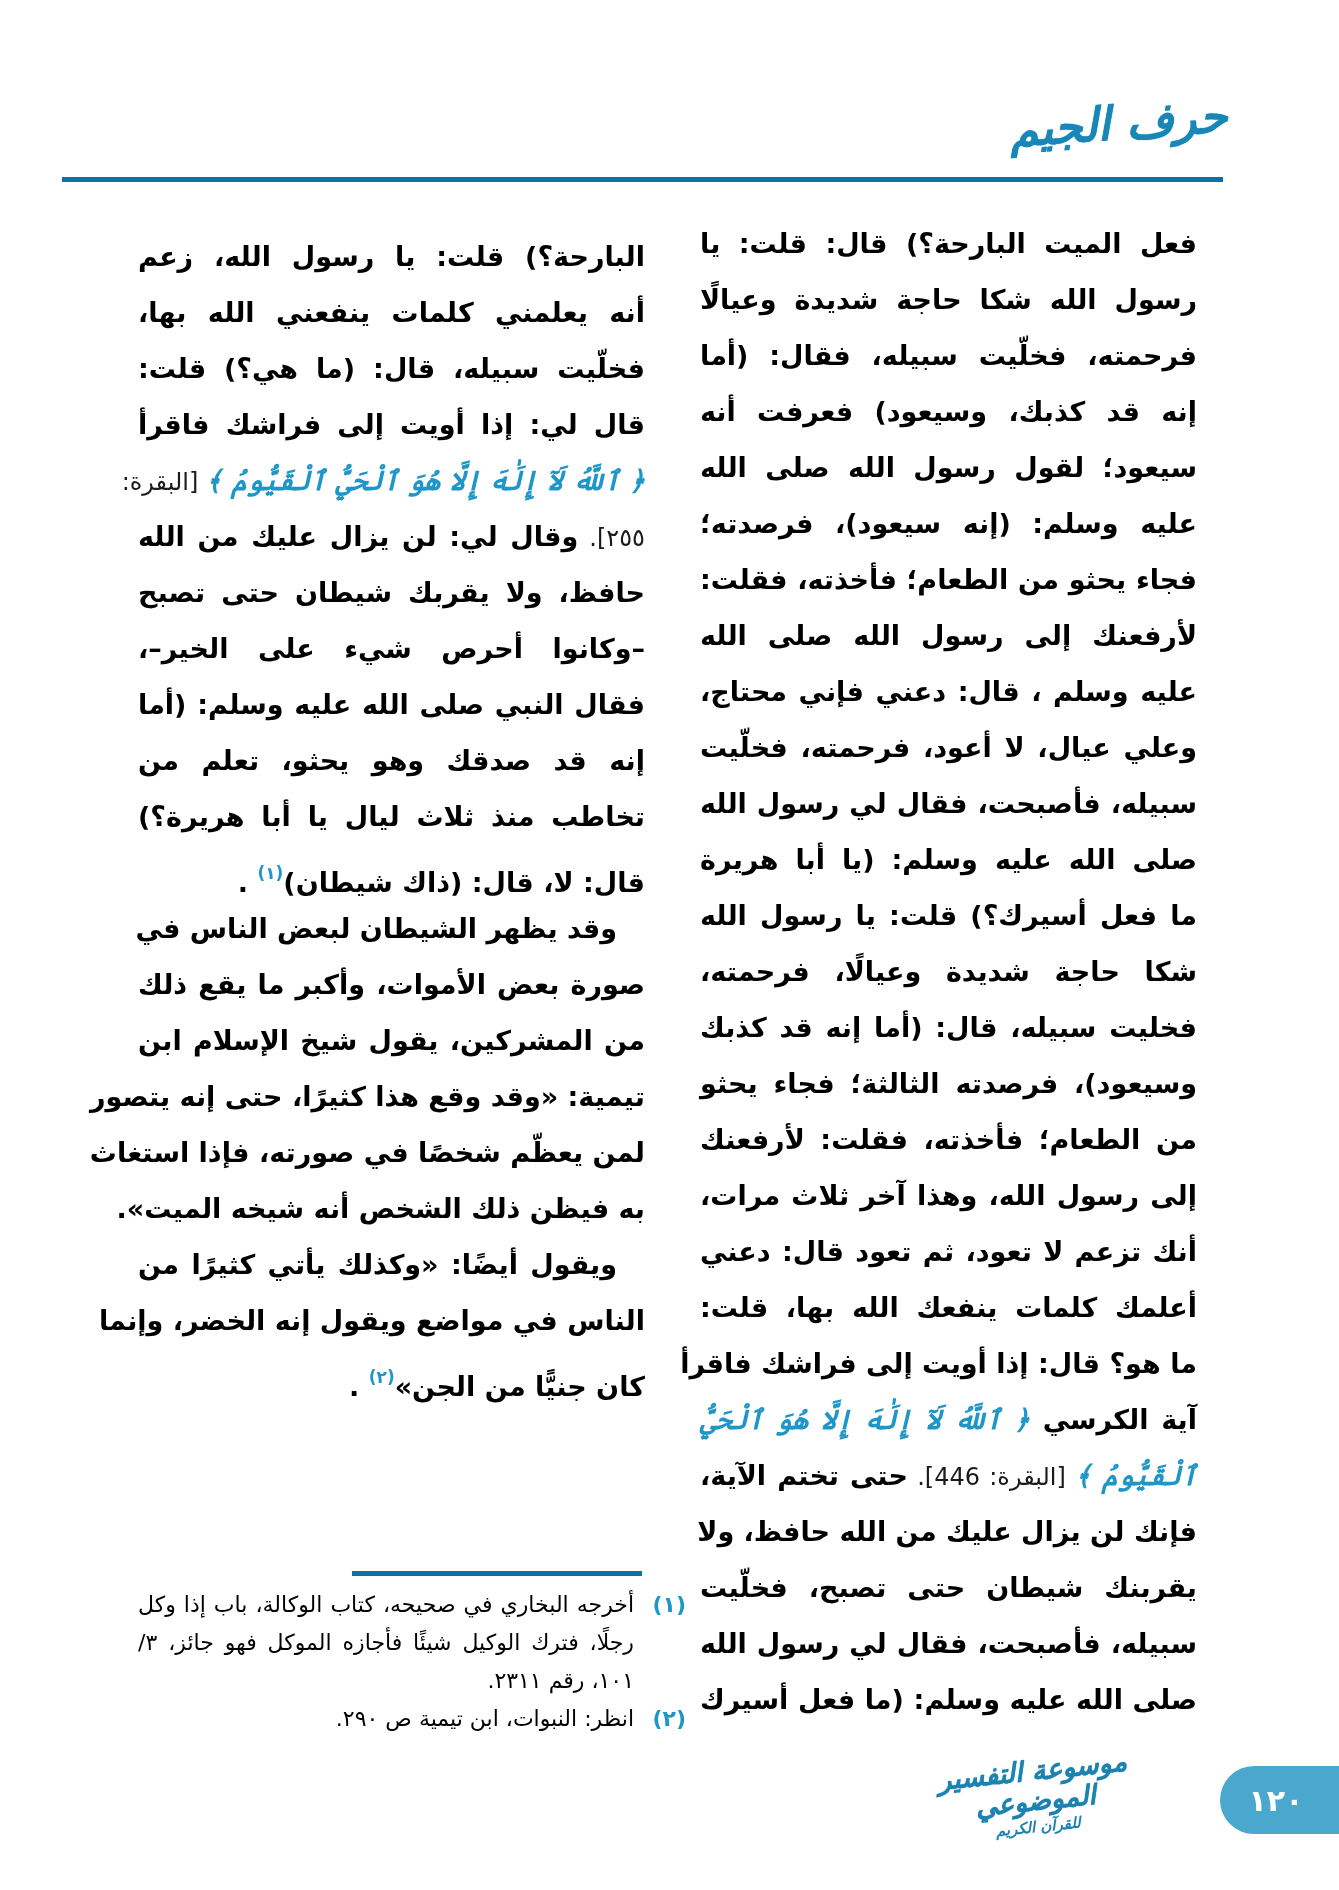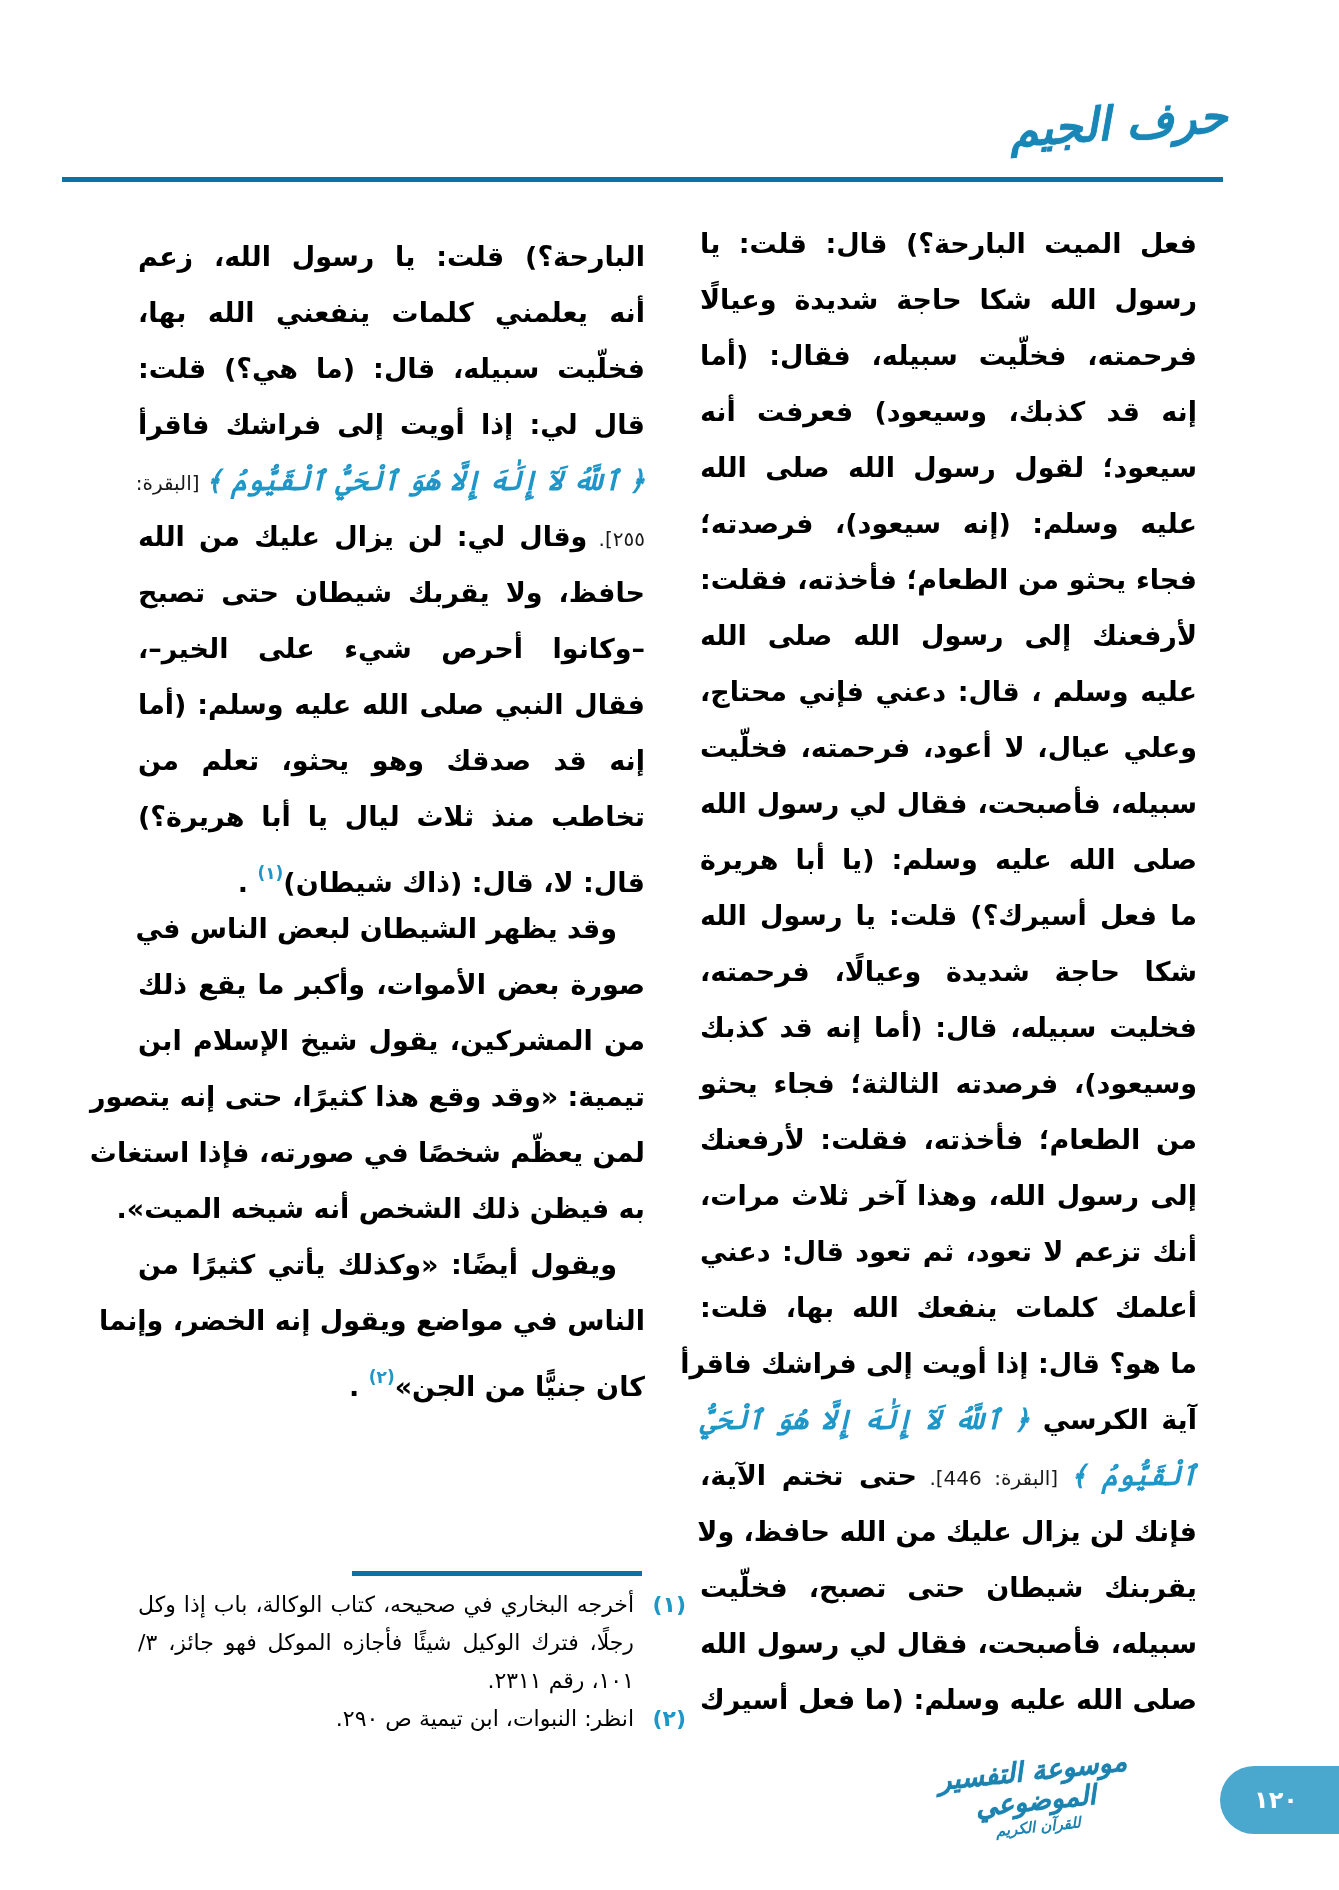--- a/index.html
+++ b/index.html
@@ -20,42 +20,42 @@
   .col-right{left:700px;top:216px;width:497px;}
   .col-left{left:138px;top:229px;width:507px;}
   .line{
     height:56px;line-height:56px;font-size:27px;font-weight:bold;color:#000;
     text-align:justify;text-align-last:justify;overflow:visible;white-space:nowrap;
   }
   .line.last-r{text-align-last:right;white-space:normal;}
   .line.ind{padding-right:28px;}
   .seg-b{color:#000;}
   .seg-v{color:#1e96c8;font-style:italic;}
-  .seg-r{font-weight:normal;font-size:20px;color:#1a1a1a;}
+  .seg-r{font-weight:normal;font-size:24px;color:#1a1a1a;}
   .seg-fn{font-size:17px;color:#1e96c8;vertical-align:13px;}
   
   .fn-sep{position:absolute;left:352px;top:1571px;width:290px;height:5px;background:#0d71a5;}
   .footnotes{position:absolute;left:138px;top:1586px;width:548px;}
   .footnote{position:relative;padding-right:52px;direction:rtl;
     font-size:22px;line-height:38px;color:#000;text-align:justify;text-align-last:right;}
   .fn-num{position:absolute;right:0;top:0;color:#1e96c8;font-weight:bold;font-size:22px;}
   
   .publisher-logo{
     position:absolute;left:915px;top:1756px;width:240px;text-align:center;
     color:#1c82b0;transform:rotate(-6deg);font-style:italic;
   }
   .logo-1{font-size:27px;font-weight:bold;line-height:30px;text-shadow:0 0 1px #1c82b0;}
   .logo-2{font-size:15px;font-weight:bold;line-height:18px;margin-top:2px;}
   
   .page-badge{
     position:absolute;right:0;top:1766px;width:119px;height:68px;
     background:#4aa7ce;border-radius:40px 0 0 40px;
     display:flex;align-items:center;justify-content:center;
   }
-  .page-num{color:#ffffff;font-size:24px;font-weight:bold;letter-spacing:7px;padding-right:7px;}
+  .page-num{color:#ffffff;font-size:30px;font-weight:bold;letter-spacing:7px;padding-right:7px;}
 </style>
 </head>
 <body>
 
 <div class="page">
 
   <div class="chapter-heading">حرف الجيم</div>
   <div class="header-rule"></div>
 
   <div class="col col-right" id="col-right">

